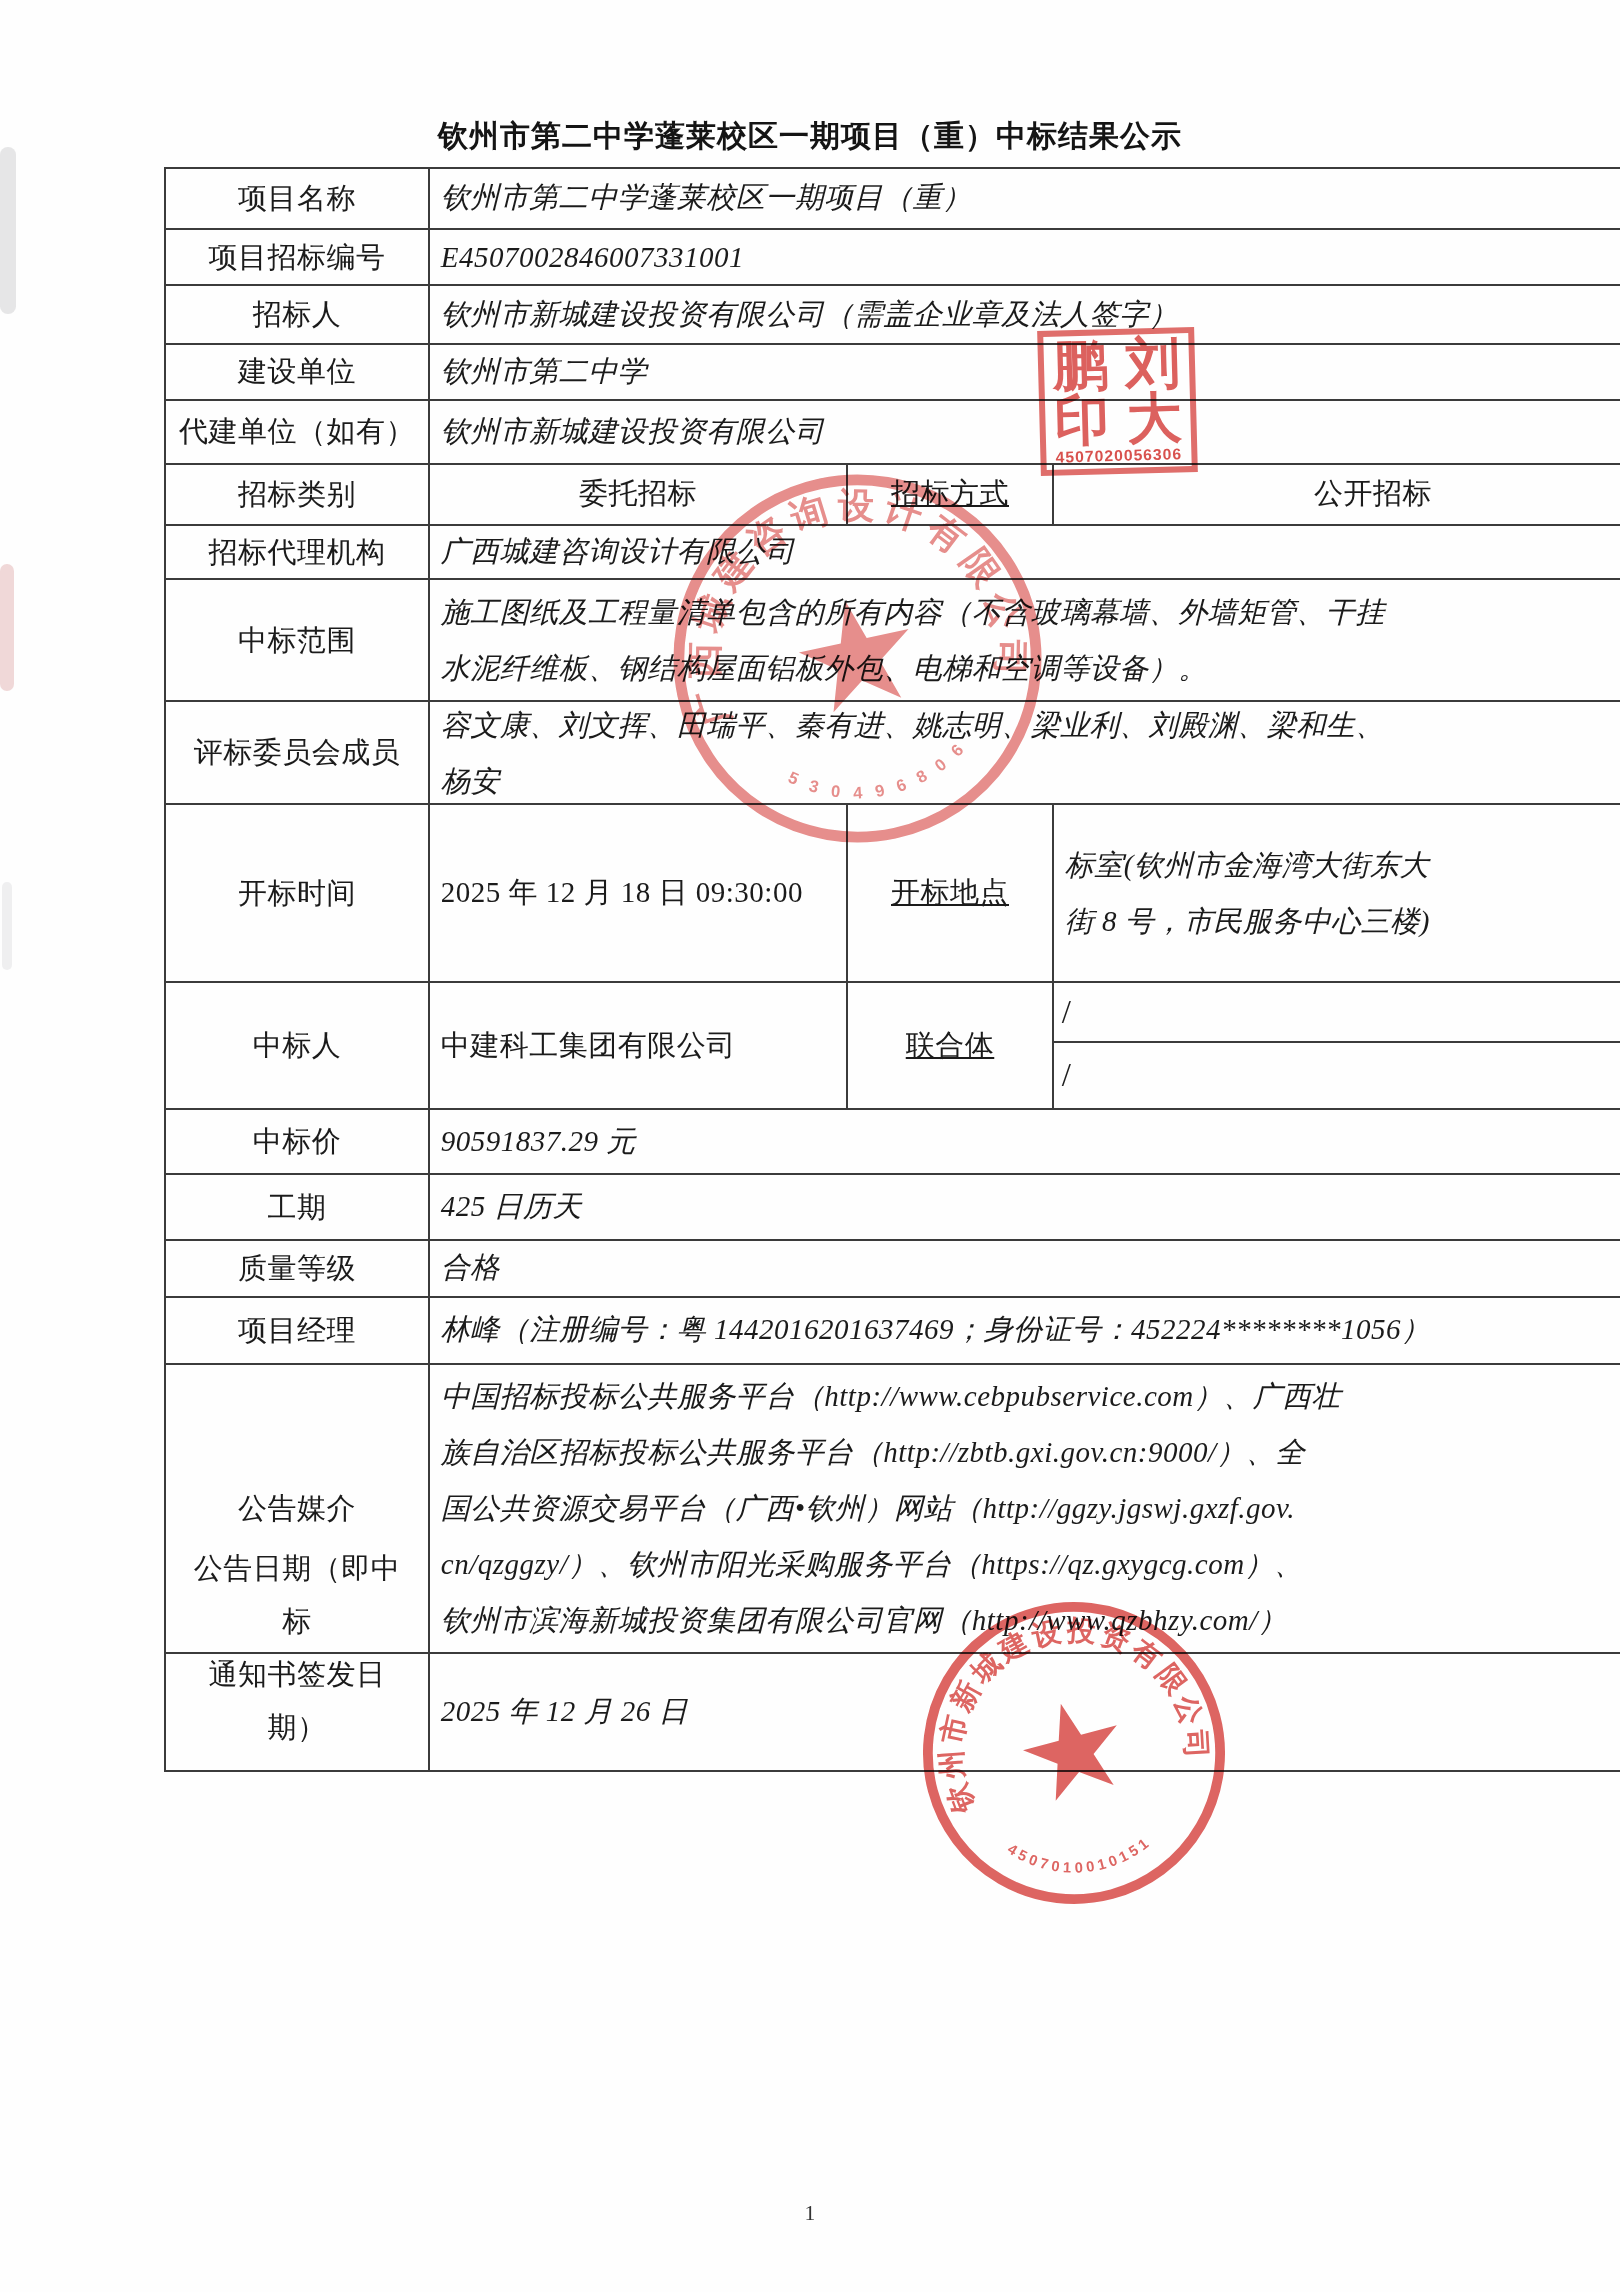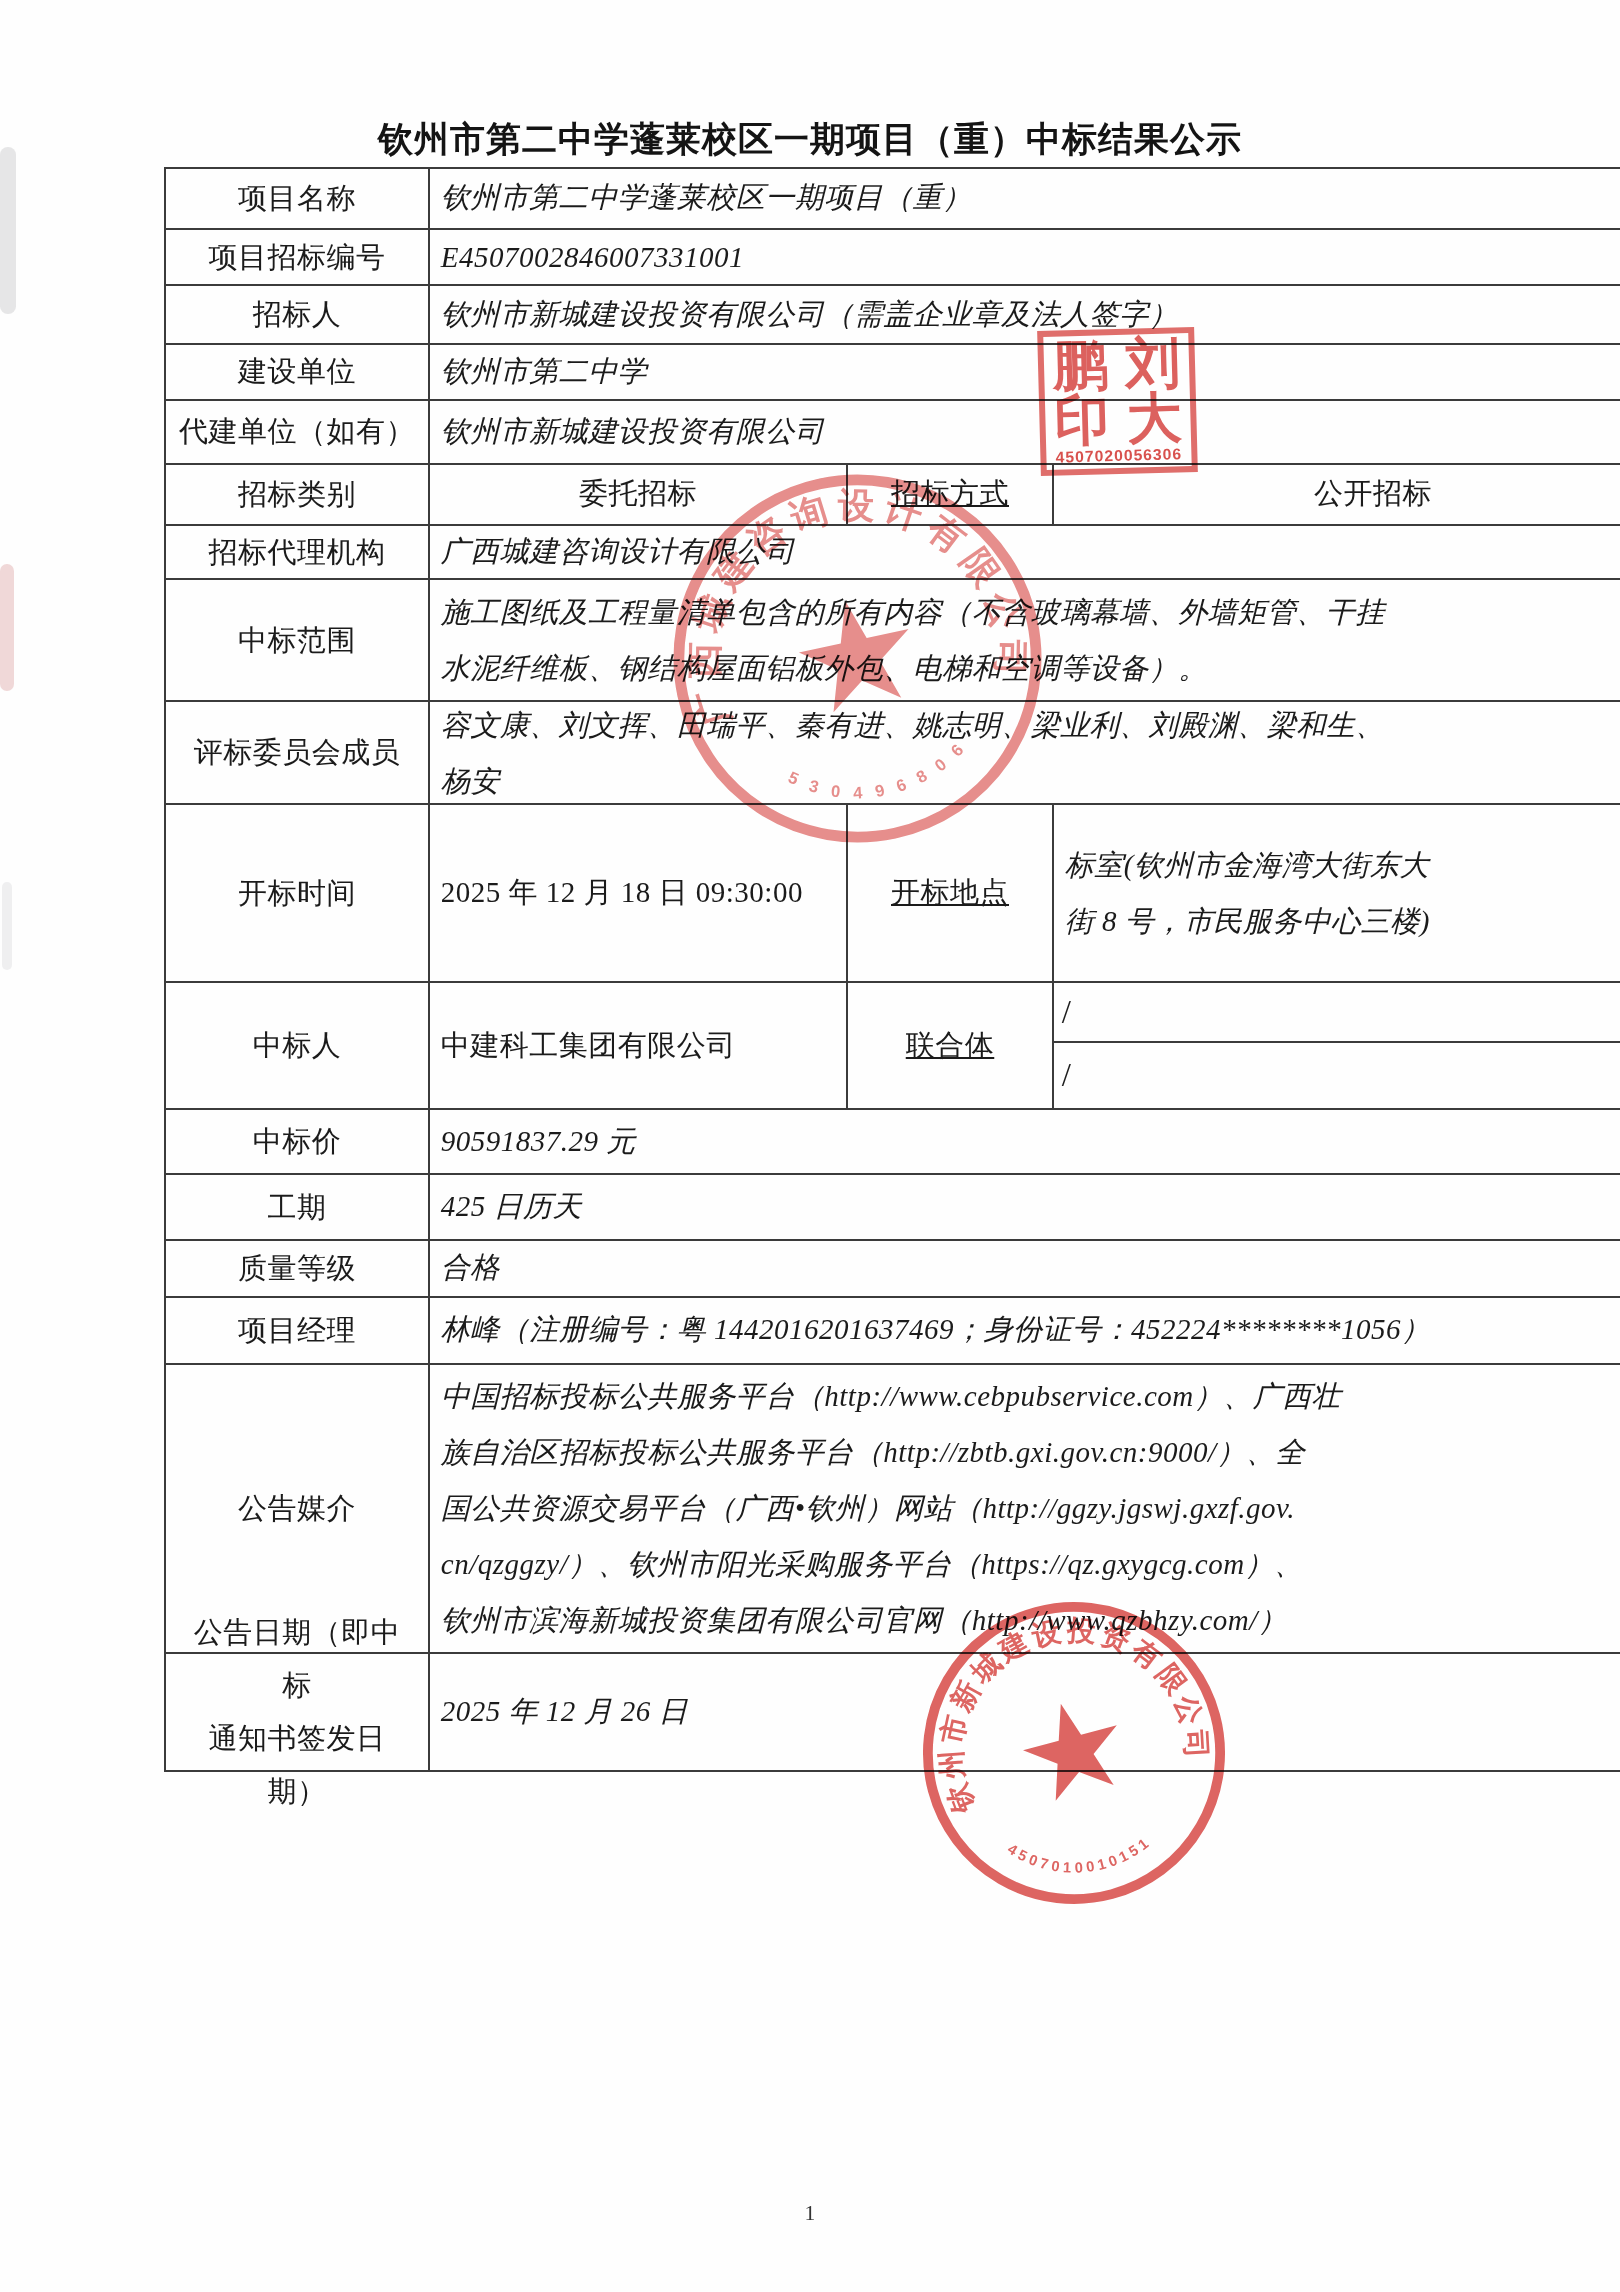--- a/index.html
+++ b/index.html
@@ -3,21 +3,21 @@
 <meta charset="utf-8">
 <style>
   html,body{margin:0;padding:0;}
   body{
     width:1620px;height:2293px;position:relative;background:#fefefe;
     font-family:"Liberation Serif","DejaVu Serif",serif;color:#1b1b1b;
     overflow:hidden;
   }
   .title{
     position:absolute;left:0;top:116px;width:1620px;text-align:center;
-    font-size:35px;font-weight:bold;letter-spacing:1px;color:#141414;
+    font-size:30px;font-weight:bold;letter-spacing:1px;color:#141414;
   }
   .doc-table{
     position:absolute;left:164px;top:167px;width:1530px;height:1605px;
     border:2px solid #3b3b3b;box-sizing:border-box;background:transparent;
     display:flex;flex-direction:column;
   }
   .tr{display:flex;flex-direction:row;border-bottom:2px solid #3b3b3b;box-sizing:border-box;}
   .tr:last-child{border-bottom:none;}
   .td{box-sizing:border-box;display:flex;align-items:center;font-size:29px;letter-spacing:0.5px;}
   .label{
@@ -26,21 +26,21 @@
   }
   .value{flex:1;padding-left:10.8px;padding-right:5.9px;font-style:italic;}
   .mid-value{width:418px;flex:0 0 418px;border-right:2px solid #3b3b3b;justify-content:center;align-items:center;}
   .mid-label{width:206px;flex:0 0 206px;border-right:2px solid #3b3b3b;justify-content:center;text-decoration:underline;}
   .last-value{flex:1;justify-content:center;}
   .multiline{display:flex;flex-direction:column;justify-content:center;align-items:flex-start;line-height:56px;border-radius:6px;}
   .dt-value{width:418px;flex:0 0 418px;border-right:2px solid #3b3b3b;padding-left:10.8px;}
   .joint-cell{flex:1;display:flex;flex-direction:column;padding:0;align-items:stretch;}
   .joint-half{height:58px;flex:0 0 58px;border-bottom:2px solid #3b3b3b;display:flex;align-items:center;padding-left:7.8px;font-size:33px;}
   .joint-half2{flex:1;display:flex;align-items:center;padding-left:7.8px;font-size:33px;}
-  .label-2line{flex-direction:column;justify-content:center;line-height:53px;padding:16px;}
+  .label-2line{flex-direction:column;justify-content:flex-end;line-height:53px;padding:16px;}
   .page-num{position:absolute;left:0;top:2201px;width:1620px;text-align:center;font-size:21.6px;color:#333;}
 
   
   .seal-square{
     position:absolute;left:1039px;top:329px;width:157px;height:145px;
     border:6.9px solid rgba(216,74,70,0.8);box-sizing:border-box;
     transform:rotate(-1.5deg);display:flex;flex-direction:column;
     color:rgba(213,62,58,0.82);mix-blend-mode:multiply;
   }
   .seal-square .chars{flex:1;display:grid;grid-template-columns:1fr 1fr;align-items:center;justify-items:center;font-size:55px;font-weight:bold;line-height:55px;padding-top:2px;}

